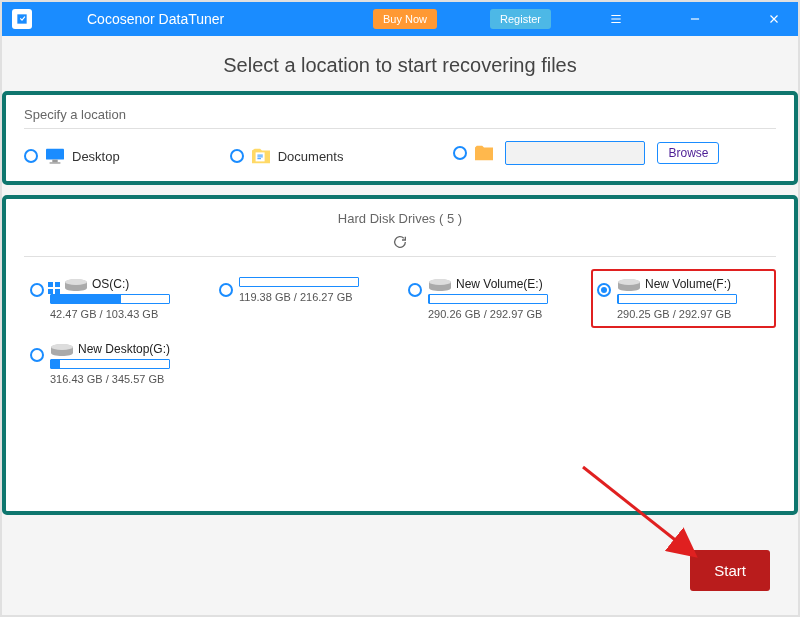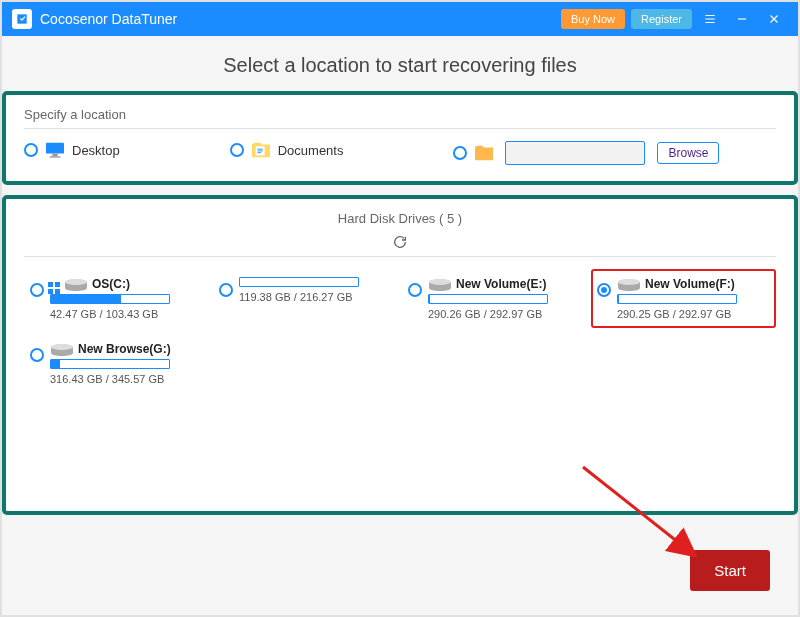--- a/index.html
+++ b/index.html
@@ -1,54 +1,54 @@
 <!DOCTYPE html>
 <html><head>
   <meta charset="utf-8">
   <style>
     * { box-sizing: border-box; margin: 0; padding: 0; font-family: -apple-system, BlinkMacSystemFont, "Segoe UI", Arial, sans-serif; }
     body { width: 800px; height: 617px; background: #f5f5f5; border: 2px solid #e0e0e0; overflow: hidden; position: relative; }
 
-    .titlebar { height: 34px; background: #1a8cff; display: flex; align-items: center; padding: 0 10px; color: white; }
+    .titlebar { height: 34px; background: #1a8cff; display: flex; align-items: center; padding: 0 10px; color: white; gap: 47px; }
     .titlebar-logo { width: 20px; height: 20px; background: white; border-radius: 3px; display: flex; align-items: center; justify-content: center; margin-right: 8px; }
     .titlebar-logo svg { width: 14px; height: 14px; }
     .titlebar-title { font-size: 14px; flex: 1; }
     .titlebar-btn { padding: 4px 10px; font-size: 11px; border-radius: 3px; margin-left: 6px; cursor: pointer; border: none; color: white; }
     .btn-buy { background: #ff9933; }
     .btn-register { background: #4db8e6; }
     .titlebar-icon { width: 28px; height: 28px; display: flex; align-items: center; justify-content: center; cursor: pointer; margin-left: 4px; }
     .titlebar-icon svg { width: 14px; height: 14px; stroke: white; fill: none; stroke-width: 2; }
 
     .page-title { text-align: center; font-size: 20px; color: #444; font-weight: 400; padding: 18px 0 14px; }
 
     .panel { background: white; border: 4px solid #0f766e; border-radius: 5px; margin: 0 0 10px; padding: 12px 18px 16px; }
 
     .section-title { font-size: 13px; color: #666; border-bottom: 1px solid #e0e0e0; padding-bottom: 6px; margin-bottom: 12px; }
 
-    .locations-row { display: flex; align-items: flex-start; gap: 10px; }
+    .locations-row { display: flex; align-items: flex-end; gap: 10px; }
     .location-item { display: flex; align-items: center; gap: 6px; }
     .radio { width: 14px; height: 14px; border: 2px solid #1a8cff; border-radius: 50%; cursor: pointer; display: inline-flex; align-items: center; justify-content: center; }
     .radio.selected::after { content: ""; width: 6px; height: 6px; background: #1a8cff; border-radius: 50%; }
     .loc-icon { width: 22px; height: 18px; display: flex; align-items: center; justify-content: center; }
     .loc-label { font-size: 13px; color: #333; }
     .path-input { width: 140px; height: 24px; background: #f2f2f2; border: 1px solid #1a8cff; border-radius: 2px; margin-left: 4px; }
     .browse-btn { padding: 3px 10px; font-size: 12px; border: 1px solid #1a8cff; color: #4c1d95; background: white; border-radius: 3px; cursor: pointer; margin-left: 6px; }
 
     .drives-header { display: flex; align-items: center; gap: 8px; flex-direction: column; }
     .refresh-icon { width: 16px; height: 16px; cursor: pointer; }
 
     .drives-grid { display: grid; grid-template-columns: repeat(4, 1fr); gap: 6px 4px; margin-top: 12px; }
     .drive-item { display: flex; align-items: flex-start; gap: 6px; padding: 6px 4px; border: 2px solid transparent; border-radius: 3px; }
     .drive-item.highlighted { border-color: #e02020; }
     .drive-radio { margin-top: 6px; }
     .drive-body { flex: 1; }
     .drive-icon-row { display: flex; align-items: center; gap: 4px; }
     .drive-icon { width: 24px; height: 16px; }
     .win-icon { width: 12px; height: 12px; margin-left: -2px; }
-    .drive-name { font-size: 12px; font-weight: 700; color: #222; margin-bottom: 3px; }
+    .drive-name { font-size: 12px; font-weight: 400; color: #222; margin-bottom: 3px; }
     .drive-bar { width: 120px; height: 10px; border: 1px solid #1a8cff; border-radius: 1px; overflow: hidden; margin-bottom: 4px; background: white; }
     .drive-bar-fill { height: 100%; background: #1a8cff; }
     .drive-size { font-size: 11px; color: #555; }
 
     .start-btn { position: absolute; right: 28px; bottom: 24px; background: #b91c1c; color: white; border: none; padding: 12px 24px; font-size: 15px; border-radius: 3px; cursor: pointer; }
 
     .arrow-annotation { position: absolute; pointer-events: none; }
 
     .spacer-lg { flex: 0 0 90px; }
   </style>
@@ -204,21 +204,21 @@
       </div>
       <div class="drive-item">
         <span class="radio drive-radio"></span>
         <div class="drive-body">
           <div class="drive-icon-row">
             <span class="drive-icon"><svg viewBox="0 0 24 16" width="24" height="16">
                 <ellipse cx="12" cy="4" rx="11" ry="3" fill="#ccc"></ellipse>
                 <path d="M1 4v6c0 1.7 5 3 11 3s11-1.3 11-3V4" fill="#aaa"></path>
                 <ellipse cx="12" cy="4" rx="11" ry="3" fill="#ddd"></ellipse>
               </svg></span>
-            <span class="drive-name">New Browse(G:)</span>
+            <span class="drive-name">New Desktop(G:)</span>
           </div>
           <div class="drive-bar">
             <div class="drive-bar-fill" style="width:8%"></div>
           </div>
           <div class="drive-size">316.43 GB / 345.57 GB</div>
         </div>
       </div>
     </div>
 </div>
 

